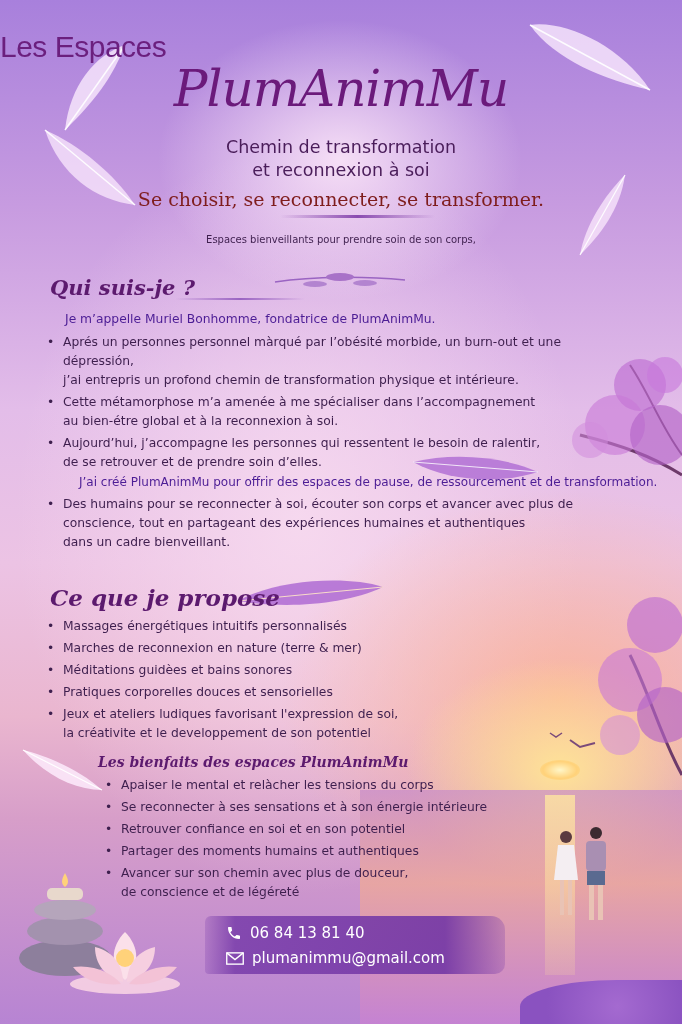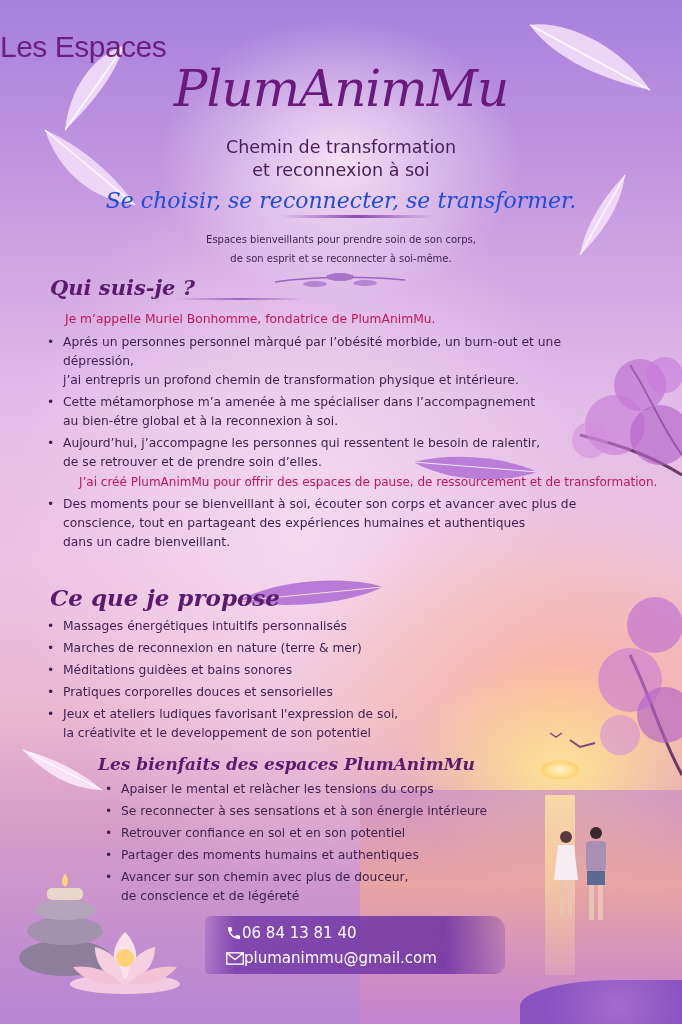--- a/index.html
+++ b/index.html
@@ -13,35 +13,35 @@
         radial-gradient(ellipse 380px 500px at 300px 520px, rgba(248,220,240,0.85), rgba(248,220,240,0) 75%),
         linear-gradient(180deg, #a880dc 0%, #c79be0 20%, #e3bde9 40%, #ecc3e4 55%, #eab6cf 70%, #d79ec9 80%, #b784d3 100%);
     }
     .poster { position: absolute; inset: 0; }
     .abs { position: absolute; }
 
     
     .title-small { left: 0; right: 0; top: 30px; text-align: left; font-family: "Liberation Sans", sans-serif; font-size: 30px; color: #6b1f7e; letter-spacing: -0.5px; }
     .title-big { left: 0; right: 0; top: 60px; text-align: center; font-family: "DejaVu Serif", serif; font-style: italic; font-size: 50px; color: #6b1a7b; letter-spacing: -1px; }
     .subtitle { left: 0; right: 0; top: 136px; text-align: center; font-family: "DejaVu Sans", sans-serif; font-size: 17.5px; line-height: 23px; color: #4a1d5a; }
-    .tagline { left: 0; right: 0; top: 188px; text-align: center; font-family: "DejaVu Serif", serif; font-style: italic; font-size: 22px; color: #1d4ed8; }
+    .tagline { left: 0; right: 0; top: 188px; text-align: center; font-family: "DejaVu Serif", serif; font-size: 19px; color: #7f1d1d; }
     .tagline-underline { left: 280px; top: 215px; width: 155px; height: 3px; border-radius: 3px; background: linear-gradient(90deg, rgba(120,60,160,0), #8a4bb0, rgba(120,60,160,0)); }
     .intro { left: 0; right: 0; top: 230px; text-align: center; font-size: 10px; line-height: 19px; color: #3e1f4e; }
 
     
     .sec-title { font-family: "DejaVu Serif", serif; font-style: italic; font-weight: bold; color: #5c1a6e; }
-    .p { font-size: 12.3px; line-height: 19px; color: #be185d; }
+    .p { font-size: 12.3px; line-height: 19px; color: #4c1d95; }
     ul.bl { list-style: none; margin: 0; padding: 0; }
     ul.bl li { position: relative; padding-left: 18px; font-size: 12.3px; line-height: 19px; color: #3e1f4e; margin-bottom: 3px; }
     ul.bl li::before { content: "•"; position: absolute; left: 2px; top: 0; color: #3e1f4e; }
     .sec-line { height: 2px; border-radius: 2px; background: linear-gradient(90deg, rgba(130,70,170,0), #9a64c2, rgba(130,70,170,0)); }
 
     
     .contact-band { left: 205px; top: 916px; width: 300px; height: 58px; background: linear-gradient(90deg, rgba(120,60,170,0.25), rgba(120,60,170,0.85) 10%, rgba(115,55,165,0.9) 80%, rgba(130,70,170,0.3)); border-radius: 6px 14px 10px 4px; }
-    .contact-row { display: flex; align-items: center; color: #ffffff; font-size: 15px; }
+    .contact-row { display: flex; align-items: center; gap: 8px; color: #ffffff; font-size: 15px; }
     .icon-phone { width: 16px; height: 16px; }
     .icon-mail { width: 18px; height: 13px; }
 
     
     .feather { position: absolute; }
   </style>
 </head>
 <body>
 
 <div class="poster">
@@ -142,54 +142,53 @@
   <div class="abs title-small">Les Espaces</div>
   <div class="abs title-big">PlumAnimMu</div>
   <div class="abs subtitle">
     <div>Chemin de transformation</div>
     <div>et reconnexion à soi</div>
   </div>
   <div class="abs tagline">Se choisir, se reconnecter, se transformer.</div>
   <div class="abs tagline-underline"></div>
   <div class="abs intro">
     <div>Espaces bienveillants pour prendre soin de son corps,</div>
-    <div>de son esprit et se reconnecter à soi-même.</div>
   </div>
 
   <div class="abs" style="left:50px;top:275px;width:580px;">
     <div class="sec-title" style="font-size:21px;">Qui suis-je ?</div>
     <div class="sec-line" style="width:130px;margin:-2px 0 0 125px;"></div>
     <div class="p" style="margin:10px 0 4px 15px;">Je m’appelle Muriel Bonhomme,  fondatrice de PlumAnimMu.</div>
     <ul class="bl" style="margin-left:-5px;">
       <li><span>Aprés un personnes personnel màrqué par l’obésité morbide, un burn-out et une dépressión,</span><br><span>j’ai entrepris un profond chemin de transformation physique et intérieure.</span></li>
       <li><span>Cette métamorphose m’a amenée à me spécialiser dans l’accompagnement</span><br><span>au bien-étre global et à la reconnexion à soi.</span></li>
       <li><span>Aujourd’hui, j’accompagne les personnes qui ressentent le besoin de ralentir,</span><br><span>de se retrouver et de prendre soin d’elles.</span></li>
     </ul>
   </div>
 
   <div class="abs" style="left:48px;top:465px;width:620px;">
     <div class="p" style="margin:8px 0 3px 31px;font-size:12px;">J’ai créé PlumAnimMu pour offrir des espaces de pause, de ressourcement et de transformation.</div>
     <ul class="bl" style="margin-left:-3px;">
-      <li><span>Des moments pour se bienveillant à soi, écouter son corps et avancer avec plus de</span><br><span>conscience, tout en partageant des expériences humaines et authentiques</span><br><span>dans un cadre bienveillant.</span></li>
+      <li><span>Des humains pour se reconnecter à soi, écouter son corps et avancer avec plus de</span><br><span>conscience, tout en partageant des expériences humaines et authentiques</span><br><span>dans un cadre bienveillant.</span></li>
     </ul>
   </div>
 
   <div class="abs" style="left:50px;top:584px;width:460px;">
     <div class="sec-title" style="font-size:23px;">Ce que je propose</div>
     <ul class="bl" style="margin:6px 0 0 -5px;">
       <li>Massages énergétiques intuitifs personnalisés</li>
       <li>Marches de reconnexion en nature (terre &amp; mer)</li>
       <li>Méditations guidèes et bains sonores</li>
       <li>Pratiques corporelles douces et sensorielles</li>
       <li><span>Jeux et ateliers ludiques favorisant l'expression de soi,</span><br><span>la créativite et le developpement de son potentiel</span></li>
     </ul>
   </div>
 
   <div class="abs" style="left:98px;top:754px;width:430px;">
-    <div class="sec-title" style="font-size:17px;">Les bienfaits des espaces PlumAnimMu</div>
+    <div class="sec-title" style="font-size:14px;">Les bienfaits des espaces PlumAnimMu</div>
     <ul class="bl" style="margin:6px 0 0 5px;">
       <li>Apaiser le mental et relàcher les tensions du corps</li>
       <li>Se reconnecter à ses sensations et à son énergie intérieure</li>
       <li>Retrouver confiance en soi et en son potentiel</li>
       <li>Partager des moments humains et authentiques</li>
       <li><span>Avancer sur son chemin avec plus de douceur,</span><br><span>de conscience et de légéreté</span></li>
     </ul>
   </div>
 
   <div class="abs contact-band"></div>

